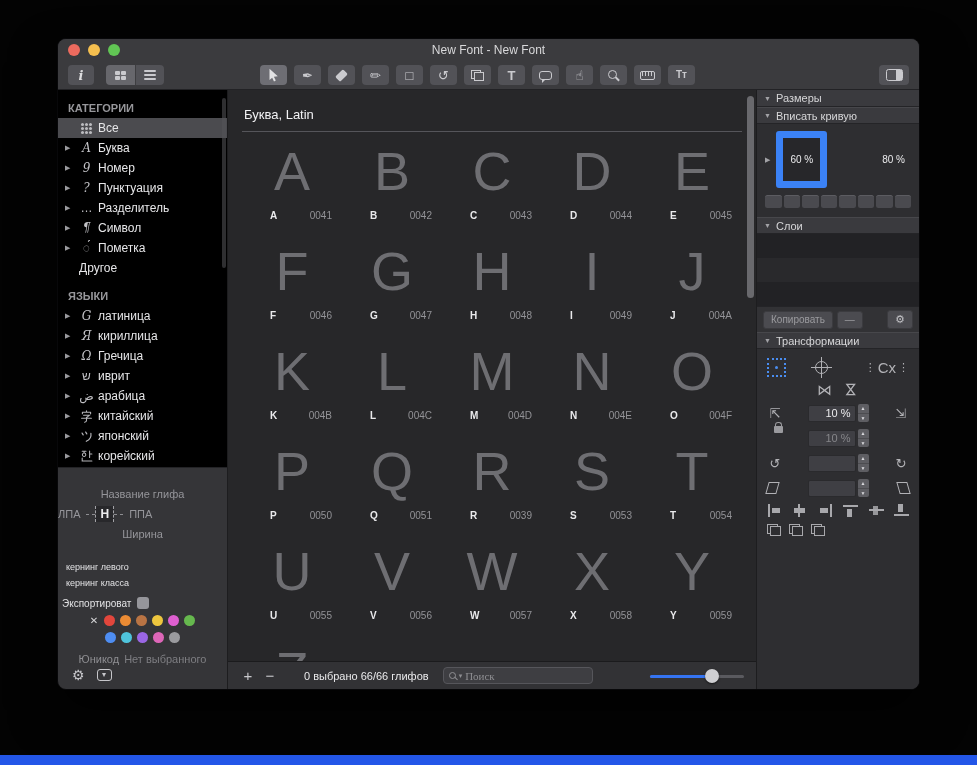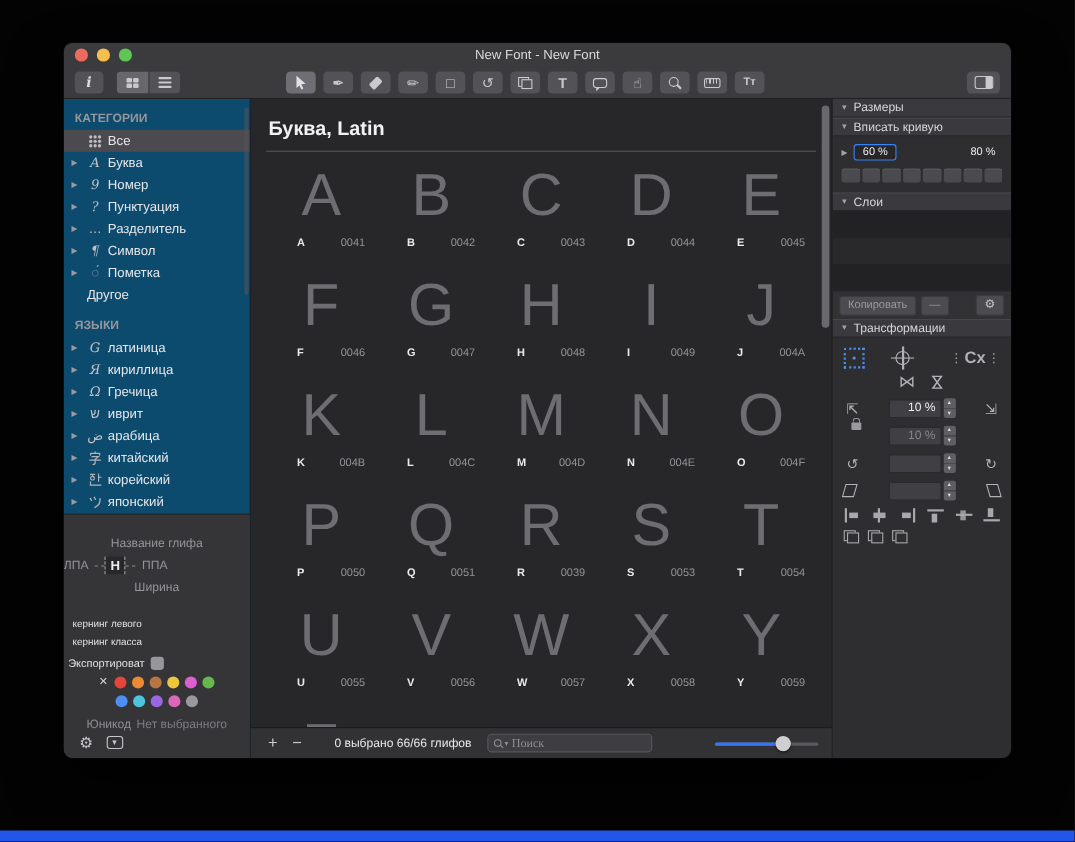--- a/index.html
+++ b/index.html
@@ -37,21 +37,21 @@
 .ic-zoom{width:9px;height:9px;border:1.5px solid #cacace;border-radius:50%;position:relative;margin:-2px 2px 0 0}
 .ic-zoom::after{content:"";position:absolute;width:5px;height:1.5px;background:#cacace;right:-4px;bottom:-2px;transform:rotate(45deg)}
 .ic-ruler{width:15px;height:9px;border:1px solid #cacace;border-radius:2px;position:relative}
 .ic-ruler::after{content:"";position:absolute;left:1px;right:1px;top:0;height:4px;background:repeating-linear-gradient(90deg,#cacace 0 1px,transparent 1px 3px)}
 .ic-dbl{width:13px;height:11px;position:relative}
 .ic-dbl::before{content:"";position:absolute;left:0;top:0;width:8px;height:7px;border:1px solid #cacace}
 .ic-dbl::after{content:"";position:absolute;right:0;bottom:0;width:8px;height:7px;border:1px solid #cacace;background:#525257}
 .ic-panel{width:17px;height:12px;border:1.5px solid #cacace;border-radius:2.5px;position:relative}
 .ic-panel::after{content:"";position:absolute;right:0;top:0;bottom:0;width:6px;background:#cacace}
 .content{flex:1;display:flex;min-height:0}
-.sidebar{width:170px;flex:0 0 auto;background:#0c4a6e;display:flex;flex-direction:column;border-right:1px solid #1d1d1f}
+.sidebar{width:170px;flex:0 0 auto;background:#000000;display:flex;flex-direction:column;border-right:1px solid #1d1d1f}
 .side-scroll{height:377px;overflow:hidden;position:relative;padding-top:6px;flex:0 0 auto}
 .side-header{font-size:11px;font-weight:bold;color:#97979b;padding:6px 0 4px 10px}
 .side-header.langs{margin-top:6px}
 .side-item{height:20px;display:flex;align-items:center;padding-left:7px;color:#e6e6e8;font-size:12px;white-space:nowrap}
 .side-item.selected{background:#4b4b4f}
 .disc{width:13px;font-size:7px;color:#9a9a9e;flex:0 0 auto}
 .cat-ic{width:17px;margin-right:3px;color:#c2c2c6;font-size:12px;display:inline-flex;align-items:center;justify-content:center;flex:0 0 auto}
 .cat-ic.serif{font-family:"DejaVu Serif",serif;font-style:italic}
 .cat-ic.none{width:1px;margin:0}
 .ic-cat-grid{display:grid;grid-template-columns:repeat(3,3px);grid-gap:1px}
@@ -71,21 +71,21 @@
 .swatch-row{display:flex;align-items:center;justify-content:center;gap:5px;margin-top:6px}
 .xmark{color:#d6d6d8;font-size:10px;margin-right:1px}
 .dot{width:11px;height:11px;border-radius:50%}
 .uni-row{margin-top:10px;font-size:11px;color:#8e8e92;display:flex;justify-content:center;gap:5px}
 .uni-row .dim{color:#7e7e82}
 .insp-bottom{position:absolute;left:14px;bottom:7px;display:flex;align-items:center;gap:12px}
 .gear{color:#c6c6ca;font-size:14px;line-height:1}
 .flagbox{width:15px;height:12px;border:1.5px solid #c6c6ca;border-radius:3px;color:#c6c6ca;font-size:8px;display:flex;align-items:center;justify-content:center;line-height:1}
 .main{flex:1;background:#272729;display:flex;flex-direction:column;min-width:0;border-right:1px solid #1d1d1f}
 .glyph-scroll{flex:1;overflow:hidden;position:relative;padding:0 14px}
-.section-title{color:#f2f2f4;font-size:18px;font-weight:bold;padding:17px 2px 9px;border-bottom:1px solid #55555a}
+.section-title{color:#f2f2f4;font-size:13px;font-weight:normal;padding:17px 2px 9px;border-bottom:1px solid #55555a}
 .glyph-grid{display:grid;grid-template-columns:repeat(5,1fr);margin-top:2px}
 .gcell{height:100px}
 .g-letter{height:74px;display:flex;align-items:center;justify-content:center;font-size:54px;color:#6e6e72}
 .g-label{display:flex;justify-content:space-between;padding:2px 10px 0 28px;font-size:10px}
 .g-char{color:#eaeaec;font-weight:bold}
 .g-code{color:#939397}
 .scrollthumb{position:absolute;right:2px;top:6px;width:7px;height:202px;border-radius:4px;background:#69696d}
 .statusbar{height:28px;background:#323235;border-top:1px solid #1b1b1d;display:flex;align-items:center;padding:0 12px;flex:0 0 auto}
 .sb-btn{color:#c9c9cd;font-size:15px;width:16px;text-align:center}
 .sb-btn+.sb-btn{margin-left:6px}
@@ -107,21 +107,21 @@
 .dim-preview{height:110px;flex:0 0 auto;display:flex;flex-direction:column;align-items:center;justify-content:center;gap:2px}
 .dim-row{position:relative;width:124px;text-align:center}
 .dim-row .dline{position:absolute;left:4px;right:4px;border-top:1px dashed #737377}
 .dim-row .dline.t{top:9px}
 .dim-row .dline.b{bottom:7px}
 .dim-row .txt{font-size:31px;color:#89898d;letter-spacing:1px}
 .dim-row.r2 .txt{font-size:25px}
 .dim-row.r2 .t2{margin-left:18px}
 .fit-body{padding:7px 8px 9px;flex:0 0 auto}
 .fit-row1{display:flex;align-items:center;gap:6px}
-.pct-box{background:#27272a;border:1px solid #3b82f6;border-radius:3px;padding:1px 7px;color:#eaeaec;font-size:10px}
+.pct-box{background:#27272a;border:7px solid #3b82f6;border-radius:3px;padding:16px 7px;color:#eaeaec;font-size:10px}
 .pct{color:#eaeaec;font-size:10px;margin-left:auto;margin-right:6px}
 .fit-steps{display:flex;gap:2px;margin-top:7px}
 .fstep{flex:1;height:13px;background:#4a4a4f;border-radius:2.5px;border-top:1px solid #5c5c61}
 .layers-list{height:72px;flex:0 0 auto;background:#222225}
 .lrow{height:24px}
 .lrow.alt{background:#29292c}
 .layers-btns{height:26px;flex:0 0 auto;display:flex;align-items:center;gap:4px;padding:0 6px;background:#323235;border-top:1px solid #242427}
 .pbtn{background:#4b4b50;border:1px solid #3b3b3f;border-radius:3px;color:#9b9b9f;font-size:10px;padding:2px 7px;line-height:1.2}
 .pbtn.sq{width:26px;text-align:center;padding:2px 0}
 .pbtn.gearbtn{color:#c2c2c6;font-size:11px}
@@ -131,21 +131,21 @@
 .tf-row.r1{margin-top:2px}
 .tf-row.r2{justify-content:center;gap:12px;margin-top:5px}
 .tf-row.r8{justify-content:flex-start;gap:8px}
 .ic-dotsel{width:19px;height:19px;border:2px dotted #4a8df0;position:relative}
 .ic-dotsel::after{content:"";position:absolute;left:6px;top:6px;width:3px;height:3px;background:#4a8df0;border-radius:50%}
 .ic-target{width:13px;height:13px;border:1.5px solid #b2b2b6;border-radius:50%;position:relative;margin-right:8px}
 .ic-target::before{content:"";position:absolute;left:50%;top:-5px;bottom:-5px;width:1.5px;margin-left:-.75px;background:#b2b2b6}
 .ic-target::after{content:"";position:absolute;top:50%;left:-5px;right:-5px;height:1.5px;margin-top:-.75px;background:#b2b2b6}
 .cx{display:flex;align-items:center;gap:2px;color:#b2b2b6}
 .cx i{font-style:normal;font-size:11px}
-.cx b{font-size:15px;font-weight:bold}
+.cx b{font-size:15px;font-weight:normal}
 .mirror-h,.mirror-v{font-size:15px;color:#b2b2b6;line-height:1}
 .mirror-v{transform:rotate(90deg)}
 .tfg{font-size:13px;color:#b2b2b6;width:16px;text-align:center;line-height:1}
 .inputwrap{display:inline-flex;align-items:center}
 .tf-input{width:48px;height:17px;background:#3f3f44;border:1px solid #2a2a2d;border-radius:2px;color:#ececee;font-size:11px;display:inline-flex;align-items:center;justify-content:flex-end;padding-right:4px}
 .tf-input.disabled{color:#86868a}
 .stepper{display:inline-flex;flex-direction:column;width:11px;height:18px;margin-left:2px}
 .stepper b{flex:1;background:#5e5e63;color:#dadade;font-size:5px;display:flex;align-items:center;justify-content:center;font-weight:normal}
 .stepper b:first-child{border-radius:2px 2px 0 0}
 .stepper b:last-child{border-radius:0 0 2px 2px;border-top:1px solid #4c4c50}
@@ -349,36 +349,36 @@
                 <svg width="13" height="13" viewBox="0 0 13 13" fill="none" stroke="#b4b4b8" stroke-width="1.1" stroke-linecap="round">
                   <path d="M2.4 2.2 h8.2 M2.4 2.2 v1.5 M10.6 2.2 v1.5 M6.5 0.8 v1.4"></path>
                   <path d="M3.6 5.2 h5.8 L6.8 7.4 M1.6 8.2 h9.8 M6.5 7.4 v3.2 q0 1.6 -1.9 1.6"></path>
                 </svg>
               </span>
               <span class="side-label">китайский</span>
             </div>
             <div class="side-item">
               <span class="disc">▶</span>
               <span class="cat-ic">
+                <svg width="13" height="13" viewBox="0 0 13 13" fill="none" stroke="#b4b4b8" stroke-width="1.2" stroke-linecap="round">
+                  <path d="M2.1 3.1 l1.1 1.8 M5.7 2.1 l1.1 1.8 M10.9 3.3 q0.9 5.3 -4.6 8"></path>
+                </svg>
+              </span>
+              <span class="side-label">японский</span>
+            </div>
+            <div class="side-item">
+              <span class="disc">▶</span>
+              <span class="cat-ic">
                 <svg width="14" height="13" viewBox="0 0 14 13" fill="none" stroke="#b4b4b8" stroke-width="1.05" stroke-linecap="round">
                   <path d="M2.2 1.3 h3.8 M4.1 1.3 v1.1"></path>
                   <circle cx="4.1" cy="4.7" r="1.7"></circle>
                   <path d="M9.6 0.9 v6.6 M9.6 3.9 h2.3 M2.2 8.1 v2.9 h9.7"></path>
                 </svg>
               </span>
               <span class="side-label">корейский</span>
-            </div>
-            <div class="side-item">
-              <span class="disc">▶</span>
-              <span class="cat-ic">
-                <svg width="13" height="13" viewBox="0 0 13 13" fill="none" stroke="#b4b4b8" stroke-width="1.2" stroke-linecap="round">
-                  <path d="M2.1 3.1 l1.1 1.8 M5.7 2.1 l1.1 1.8 M10.9 3.3 q0.9 5.3 -4.6 8"></path>
-                </svg>
-              </span>
-              <span class="side-label">японский</span>
             </div>
             <div class="side-item"></div>
           </div>
         <div class="side-scrollthumb"></div>
       </div>
       <div class="inspector">
         <div class="insp-label">Название глифа</div>
         <div class="metric-row">
           <span>ЛПА</span>
           <span class="mg">

